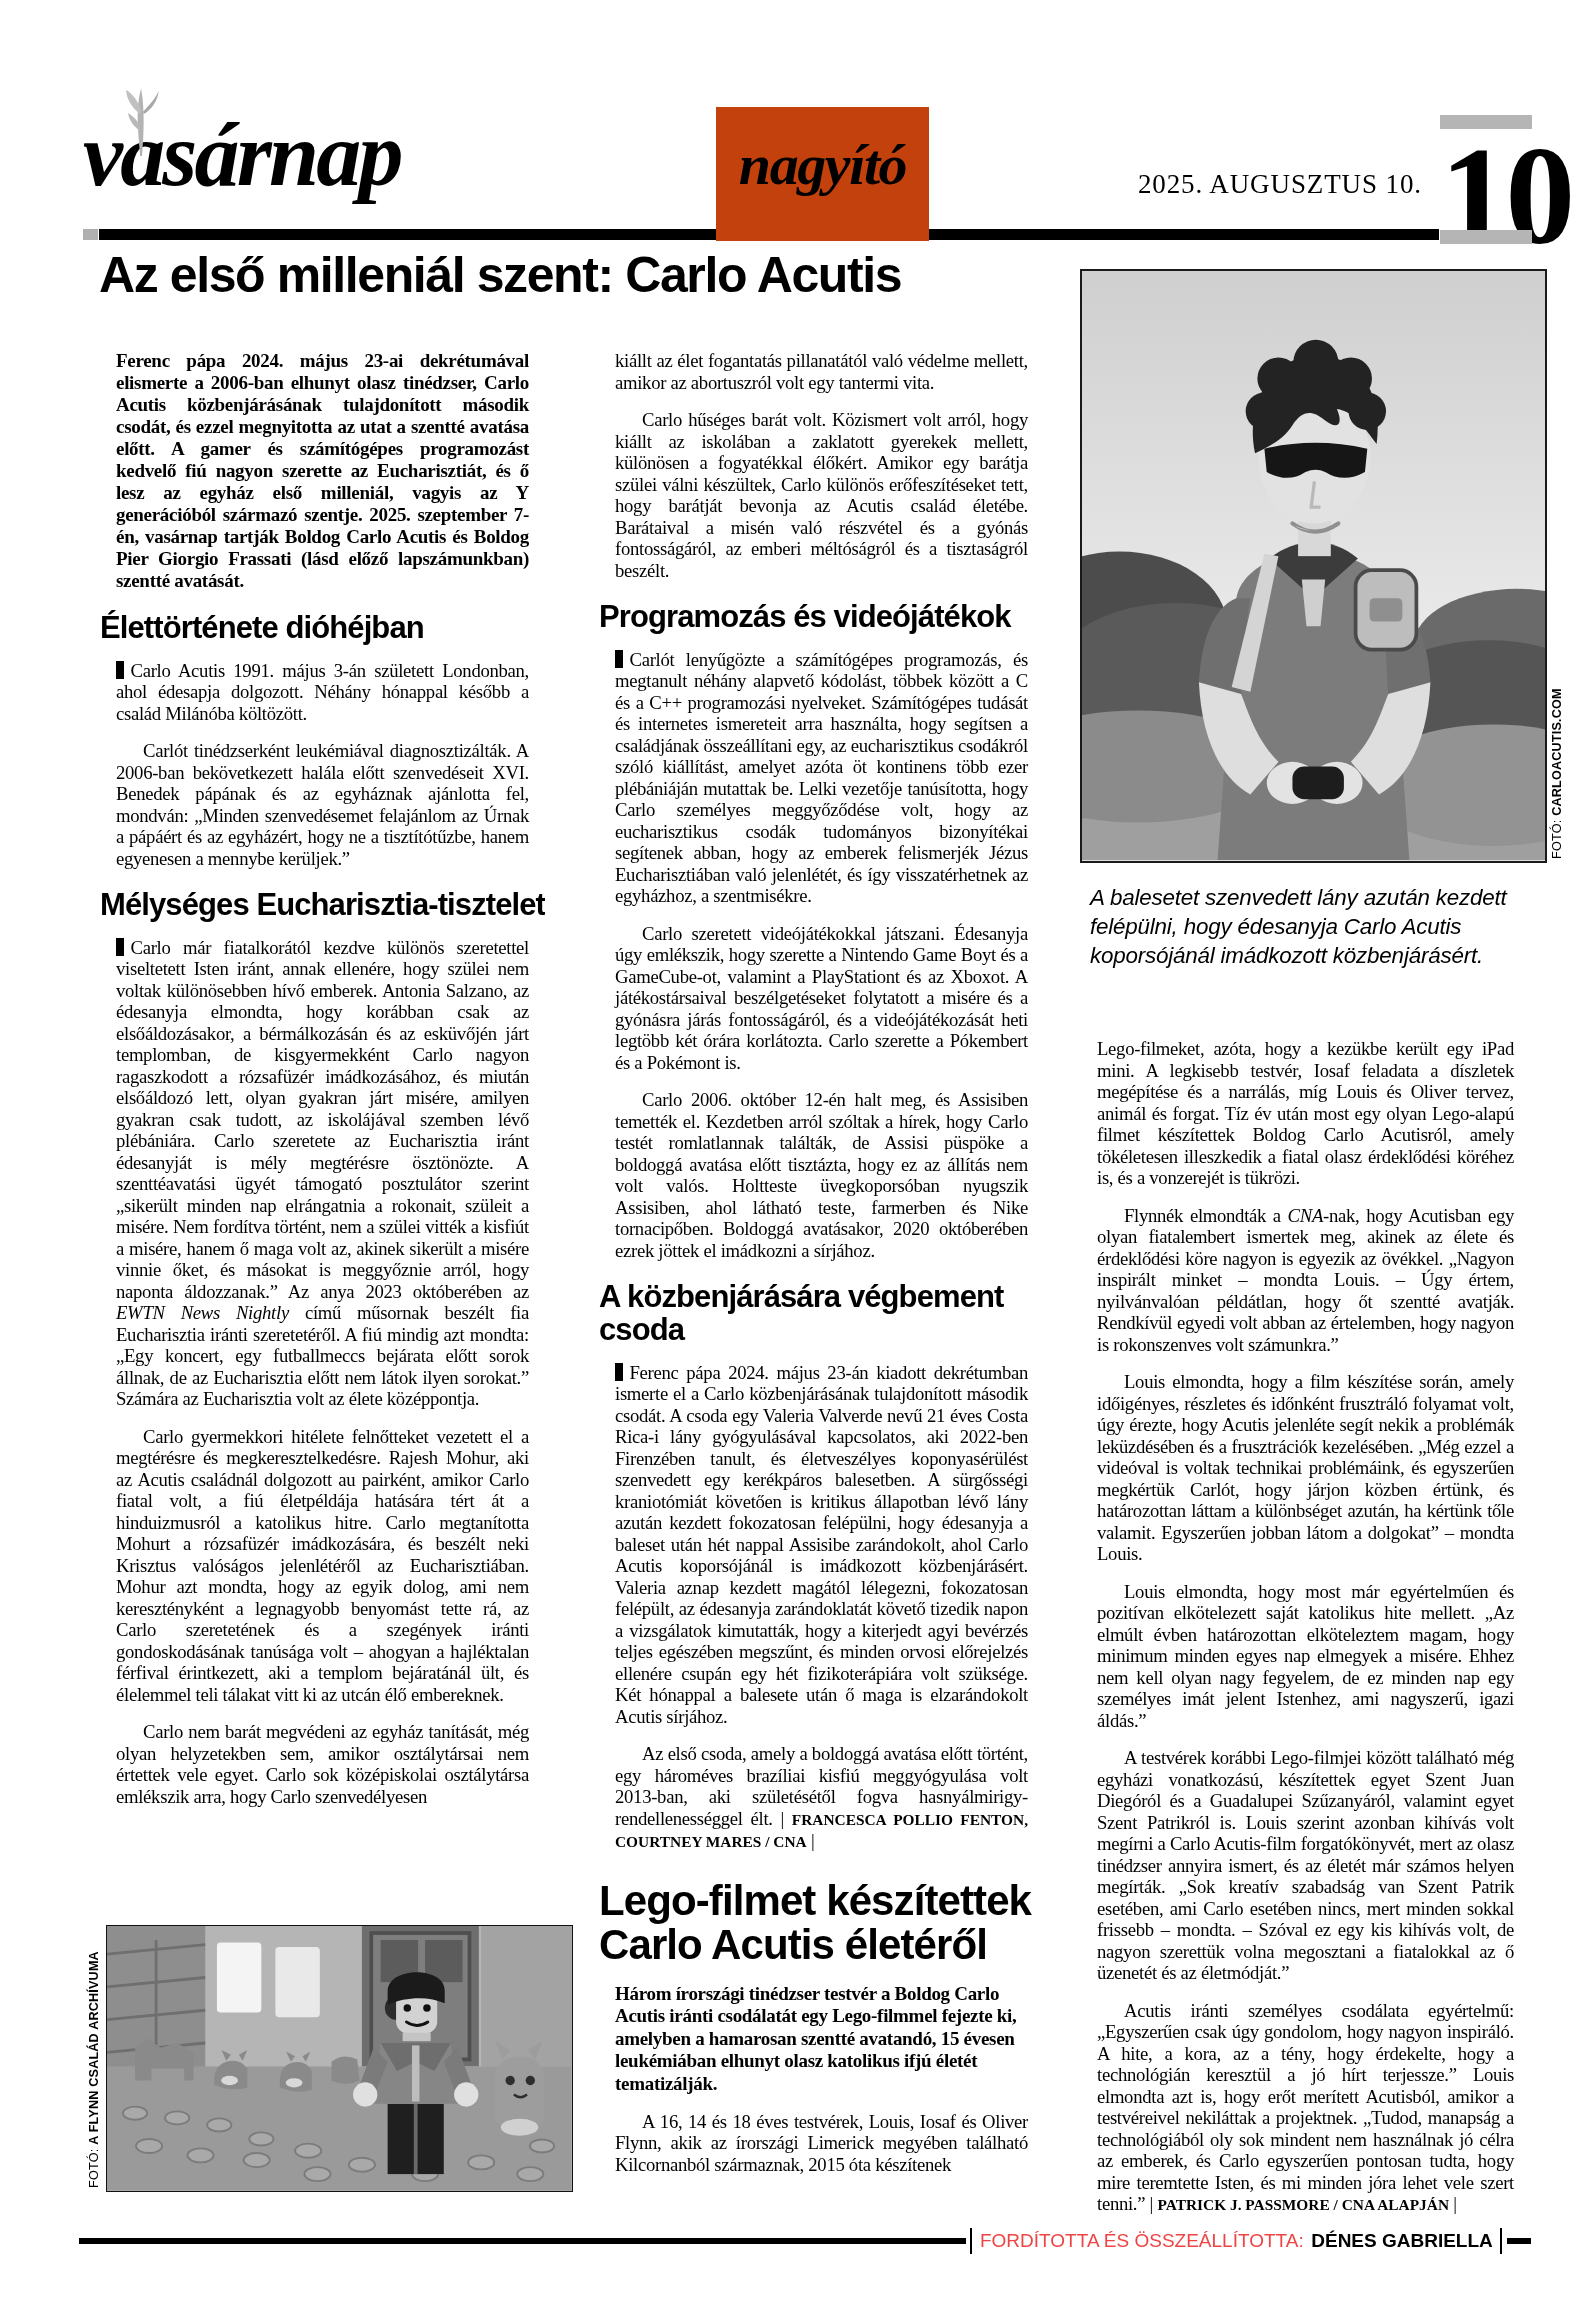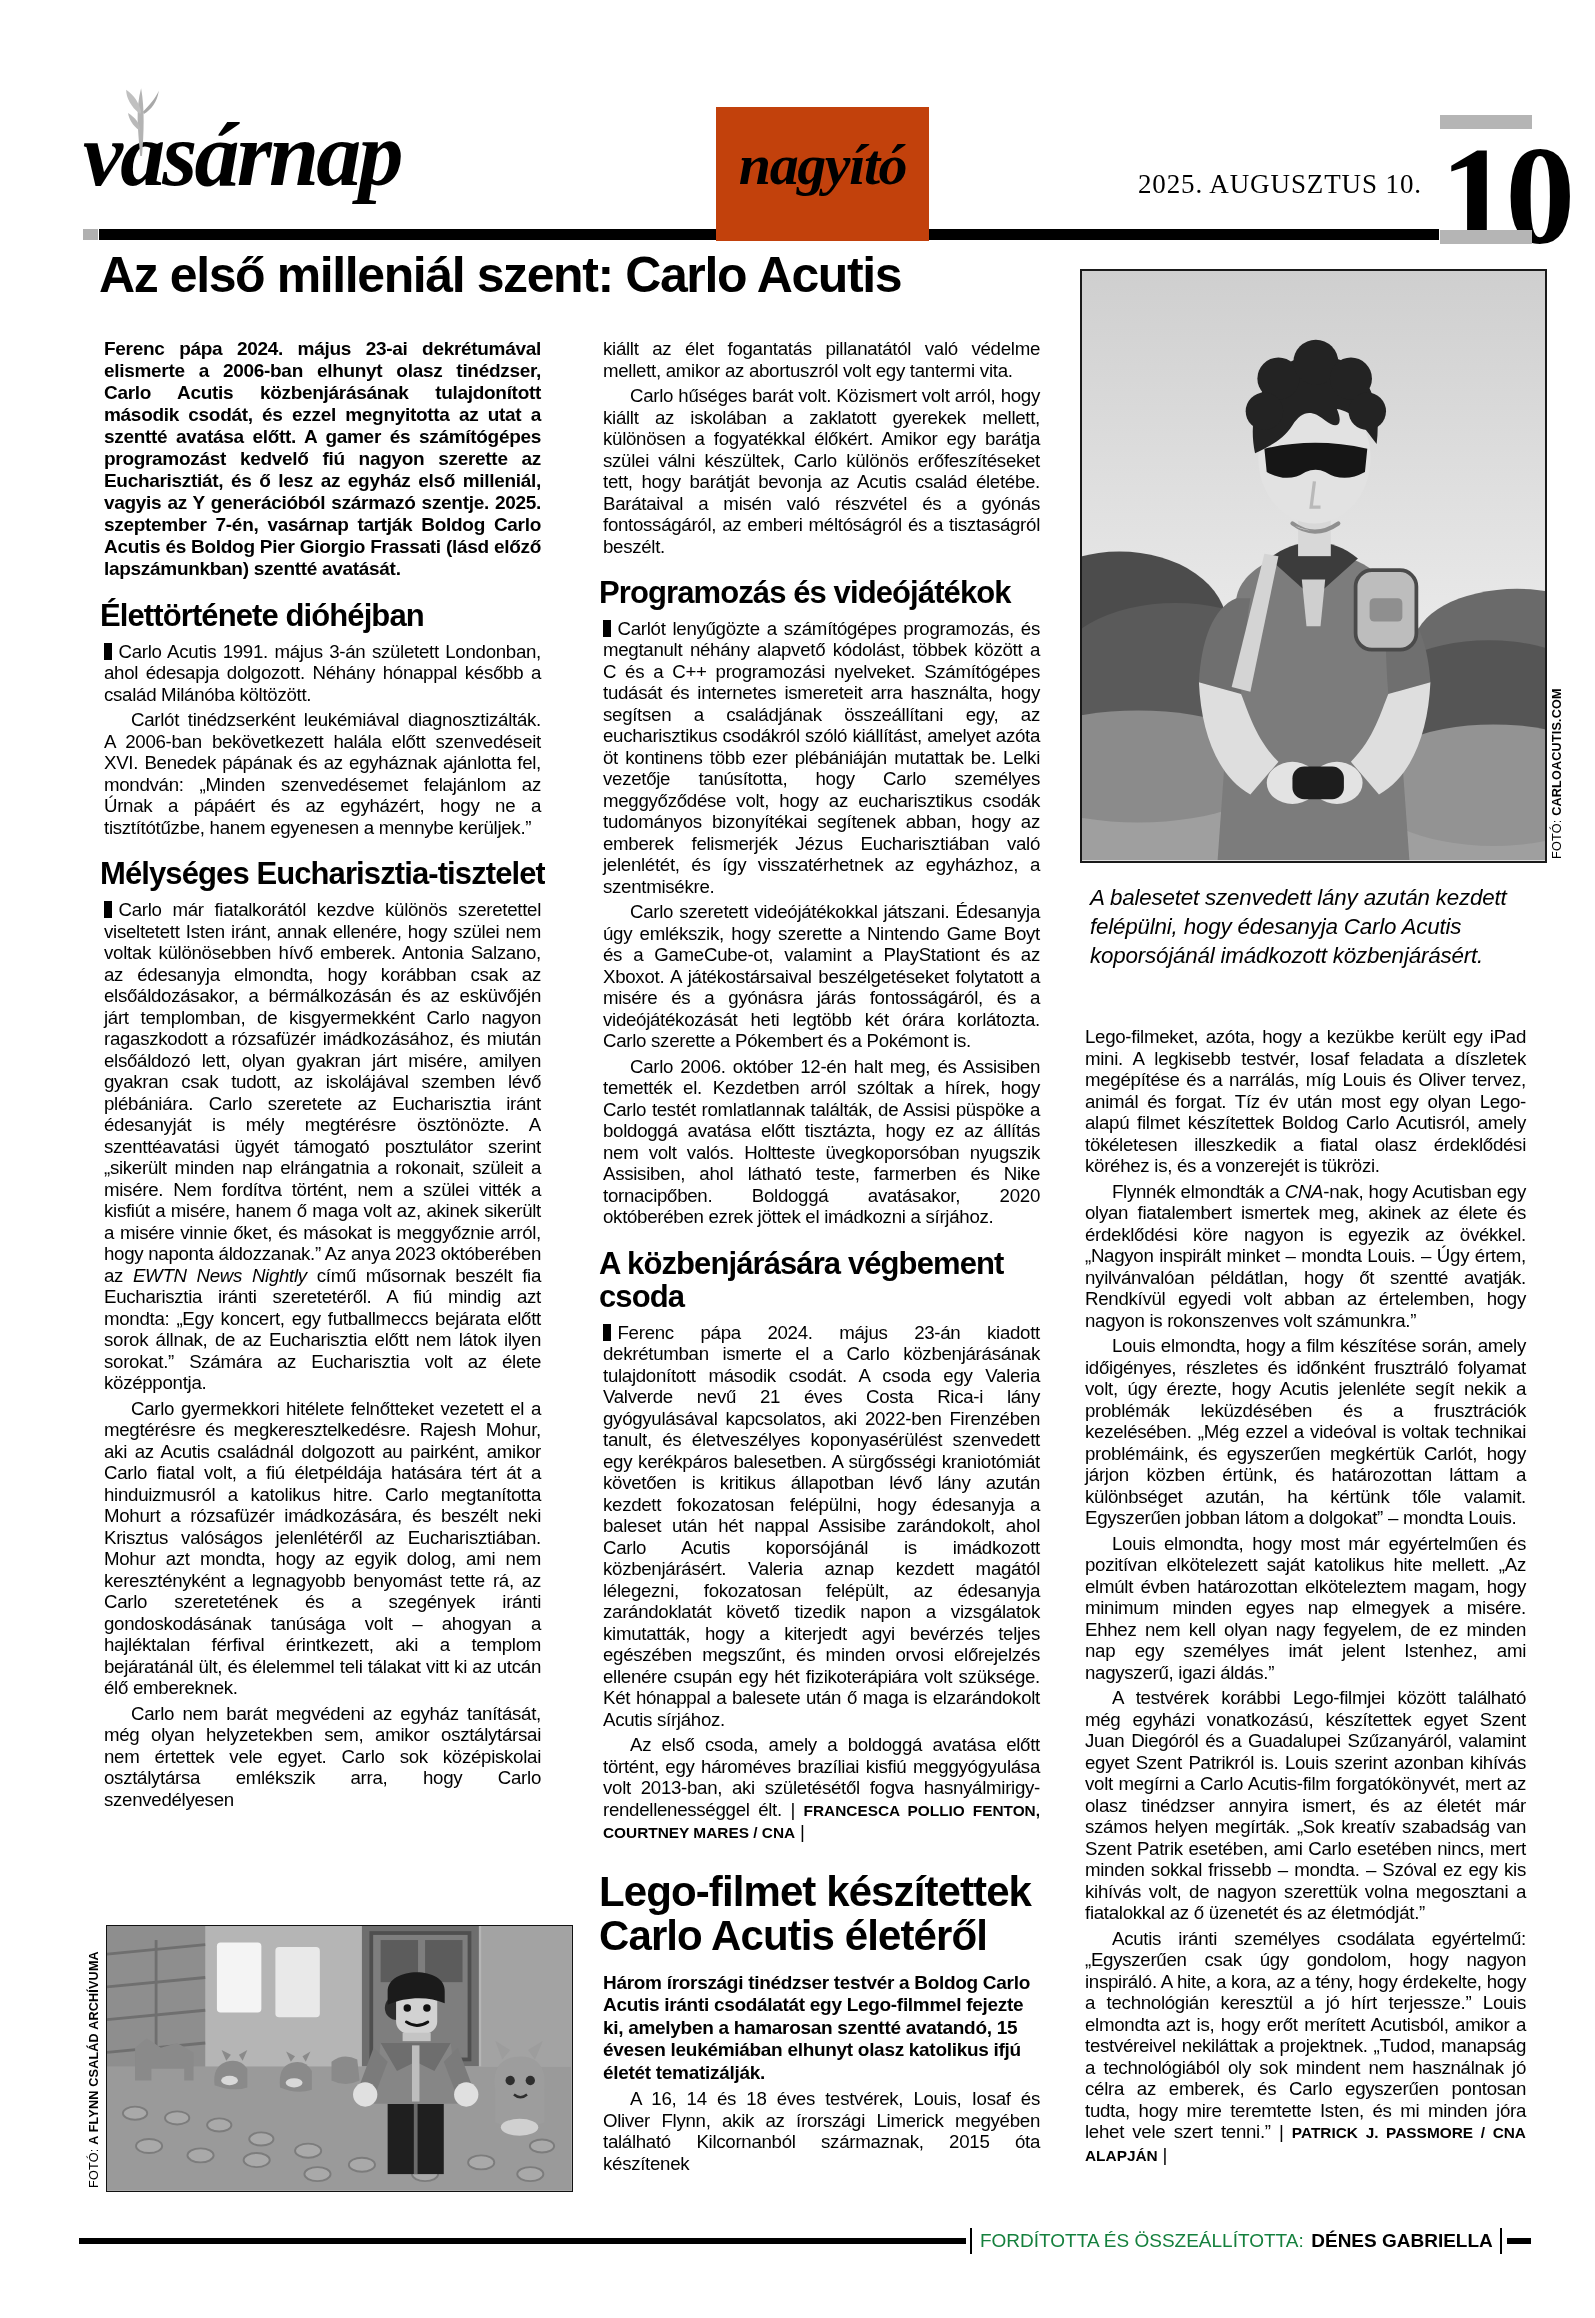--- a/index.html
+++ b/index.html
@@ -22,21 +22,21 @@
   .pagenum .bar-bottom{position:absolute;left:0;top:115px;width:92px;height:14px;background:#b5b5b5;}
 
   
   .headline{position:absolute;left:99px;top:250px;width:972px;margin:0;
             font-size:50px;font-weight:700;letter-spacing:-1.4px;line-height:1.02;}
   .col{position:absolute;overflow:hidden;font-size:18.7px;line-height:21.5px;letter-spacing:-0.3px;
        text-align:justify;}
   #col1{left:100px;top:334px;width:445px;height:1584px;}
   #col2{left:599px;top:334px;width:445px;height:1890px;}
   #col3{left:1081px;top:1022px;width:449px;height:1203px;}
-  .col p{margin:4px;}
+  .col p{margin:16px;font-family:Liberation Serif, serif;}
   .col p.indent{text-indent:27px;}
   .col h2{margin:18.7px 0 9.3px;font-size:31px;line-height:33px;letter-spacing:-0.9px;font-weight:700;text-align:left;}
   .col h2.h1b{font-size:42px;line-height:44px;margin:26px 0 14px;letter-spacing:-0.9px;}
   .lead{font-weight:700;font-size:19px;line-height:22px;}
   .lead2{font-weight:700;font-size:19px;line-height:22.4px;text-align:left;}
   .marker{display:inline-block;width:7.5px;height:17.3px;background:#000;margin-right:7px;vertical-align:-1.9px;}
   .byline{font-weight:700;font-size:15.4px;letter-spacing:0;}
   .pullquote{margin:22.4px 6.5px 0 2.8px;border-left:5.1px solid #000;padding:2.8px 0 2.8px 21.5px;text-align:left;}
   .pq-text{font:italic 700 24px/31px "Liberation Sans",sans-serif;letter-spacing:-0.5px;}
 
@@ -50,21 +50,21 @@
                  font:italic 400 22.4px/29px "Liberation Sans",sans-serif;letter-spacing:-0.2px;}
   .figure-lego{position:absolute;left:106px;top:1925px;width:467px;height:267px;border:1.9px solid #111;box-sizing:border-box;background:#a9a9a9;}
   .figure-lego .rot-credit{left:-6.5px;bottom:2.8px;}
 
   
   .footer{position:absolute;left:79px;top:2228px;width:1452px;display:flex;align-items:center;}
   .footer .line{height:5.1px;background:#000;flex:1 1 auto;}
   .footer .line.short{flex:0 0 24px;}
   .footer .ftext{flex:0 0 auto;display:flex;align-items:center;gap:7.5px;padding:0 7.5px;
                  border-left:2.8px solid #000;border-right:2.8px solid #000;height:26px;margin:0 4.7px;}
-  .footer .flabel{font-size:19px;font-weight:400;letter-spacing:0;color:#15803d;}
+  .footer .flabel{font-size:19px;font-weight:400;letter-spacing:0;color:#ef4444;}
   .footer .fname{font-size:19px;font-weight:700;}
 </style>
 </head>
 <body>
 
 <div class="page">
 
   <div class="masthead">
     <span class="masthead-leaf">
       <svg width="61" height="70" viewBox="0 0 130 150">

